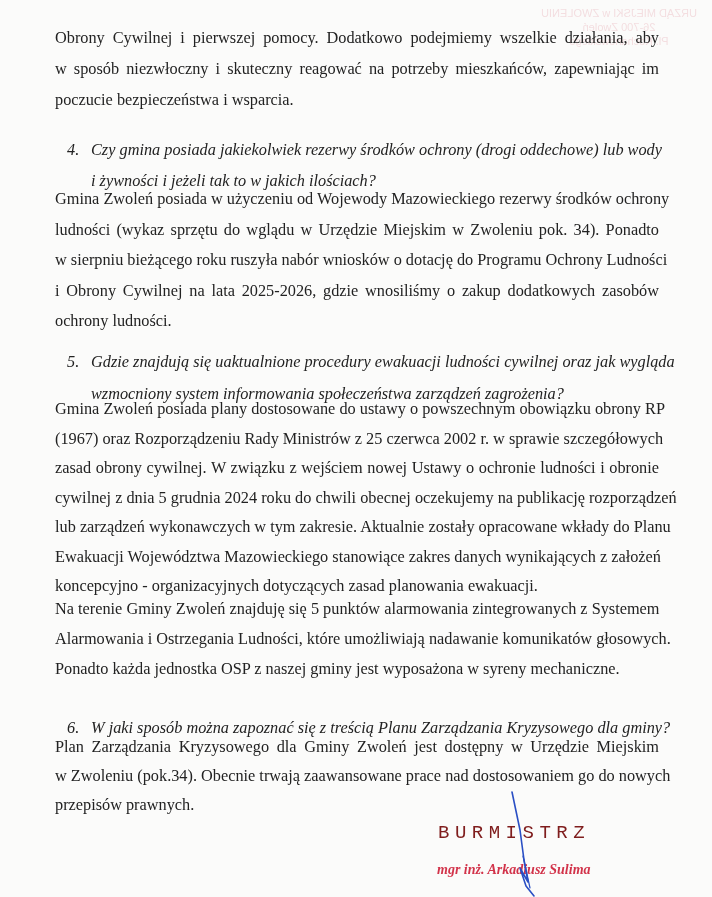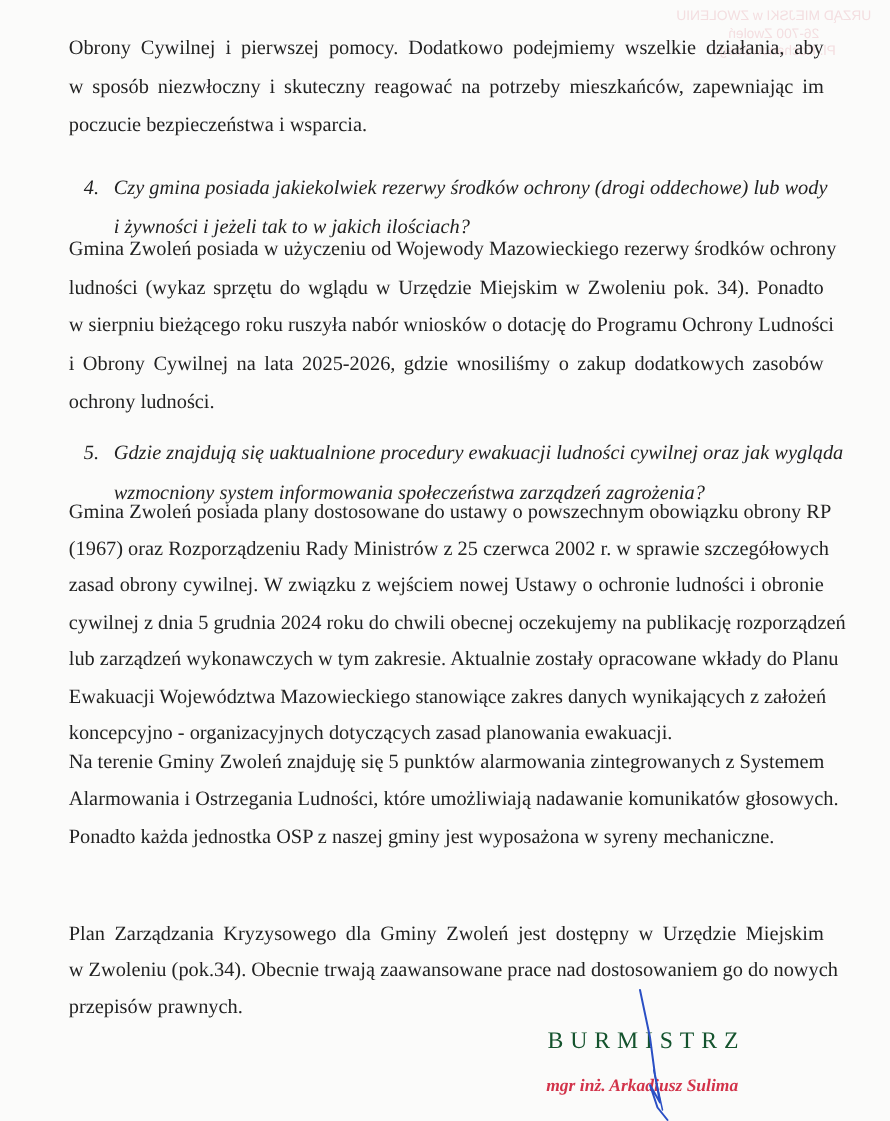--- a/index.html
+++ b/index.html
@@ -29,22 +29,22 @@
   }
   .q .num { display: inline-block; width: 24px; }
   .q .ln { display: block; white-space: nowrap; }
   .q .ln.indent { padding-left: 24px; }
   .ans { position: absolute; left: 55px; width: 604px; font-size: 16.3px; margin: 0; }
   .ans .ln { display: block; white-space: nowrap; text-align: justify; text-align-last: justify; }
   .ans .ln.last { text-align-last: left; }
 
   .sig-title {
     position: absolute; left: 438px; top: 822px;
-    color: #14532d; font-size: 19px; letter-spacing: 5.5px;
-    font-family: Liberation Serif, serif;
+    color: #7f1d1d; font-size: 19px; letter-spacing: 5.5px;
+    font-family: Liberation Mono, monospace;
     text-align: center;
   }
   .sig-name {
     position: absolute; left: 437px; top: 862px;
     color: #d2334a; font-size: 14px; font-style: italic; font-weight: bold;
     font-family: "Liberation Serif", serif;
   }
   .signature { position: absolute; left: 490px; top: 790px; width: 60px; height: 107px; }
 </style>
 </head>
@@ -88,20 +88,23 @@
     <span class="ln">lub zarządzeń wykonawczych w tym zakresie. Aktualnie zostały opracowane wkłady do Planu</span>
     <span class="ln">Ewakuacji Województwa Mazowieckiego stanowiące zakres danych wynikających z założeń</span>
     <span class="ln last">koncepcyjno - organizacyjnych dotyczących zasad planowania ewakuacji.</span>
   </div>
   <div class="ans" style="top:594px; line-height:30px;">
     <span class="ln">Na terenie Gminy Zwoleń znajduję się 5 punktów alarmowania zintegrowanych z Systemem</span>
     <span class="ln">Alarmowania i Ostrzegania Ludności, które umożliwiają nadawanie komunikatów głosowych.</span>
     <span class="ln last">Ponadto każda jednostka OSP z naszej gminy jest wyposażona w  syreny mechaniczne.</span>
   </div>
 
+  <div class="q" style="top:701px; line-height:30px;">
+    <span class="ln"><span class="num">6.</span><span>W jaki sposób można zapoznać się z treścią Planu Zarządzania Kryzysowego dla gminy?</span></span>
+  </div>
   <div class="ans" style="top:732px; line-height:29px;">
     <span class="ln">Plan Zarządzania Kryzysowego dla Gminy Zwoleń jest dostępny w Urzędzie Miejskim</span>
     <span class="ln">w Zwoleniu (pok.34). Obecnie trwają zaawansowane prace nad dostosowaniem go do nowych</span>
     <span class="ln last">przepisów prawnych.</span>
   </div>
 
   <div class="sig-title">BURMISTRZ</div>
   <div class="sig-name">mgr inż. Arkadiusz Sulima</div>
   <svg class="signature" viewBox="0 0 60 107">
     <path d="M22 2 L30 40 L34 70 L38 92 L30 78 L36 96 L44 106" fill="none" stroke="#2a4fc4" stroke-width="1.6" stroke-linecap="round" stroke-linejoin="round"></path>

